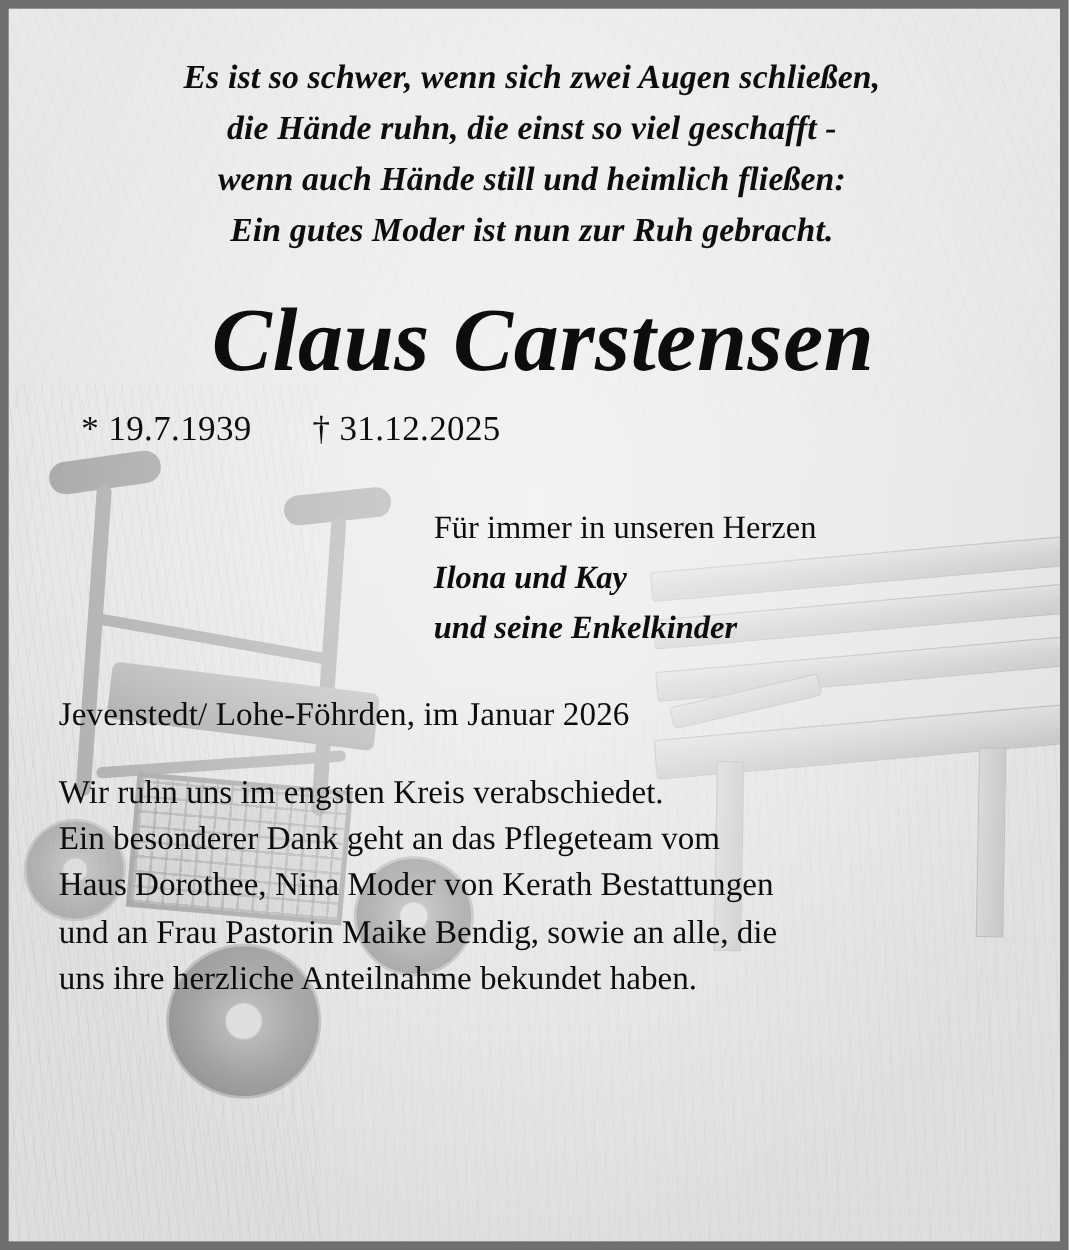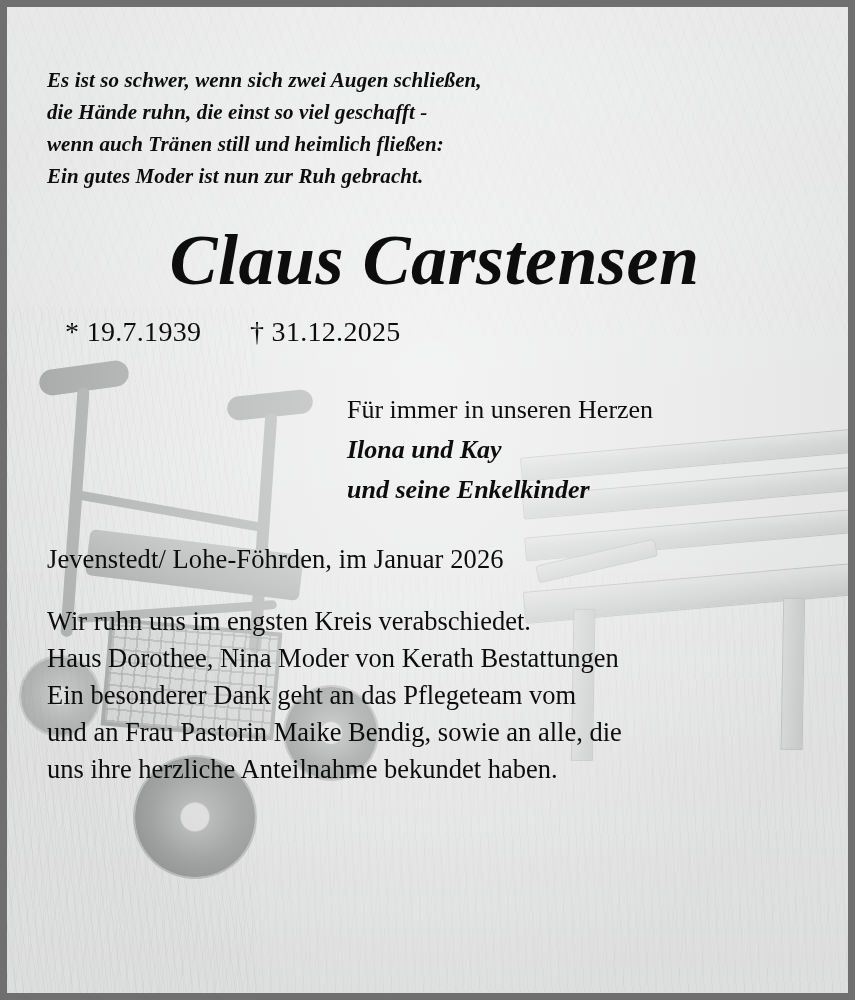--- a/index.html
+++ b/index.html
@@ -152,28 +152,27 @@
 
   
   .content {
     position: relative;
     z-index: 2;
     padding: 34px 40px 0 40px;
     height: 100%;
     box-sizing: border-box;
   }
   .verse {
-    text-align: left;
+    text-align: center;
     font-style: italic;
     font-weight: bold;
-    font-size: 21px;
+    font-size: 27px;
     line-height: 1.52;
     padding-right: 4px;
     letter-spacing: .1px;
-    margin-top: 24px;
   }
   .verse div { white-space: nowrap; }
   .name {
     text-align: center;
     font-size: 72px;
     font-weight: bold;
     font-style: italic;
     letter-spacing: .5px;
     margin-top: 26px;
     margin-left: 14px;
@@ -246,21 +245,21 @@
 
     <div class="wash"></div>
     <div class="vignette"></div>
   </div>
 
   <div class="content">
 
     <div class="verse">
       <div>Es ist so schwer, wenn sich zwei Augen schließen,</div>
       <div>die Hände ruhn, die einst so viel geschafft -</div>
-      <div>wenn auch Tränen still und heimlich fließen:</div>
+      <div>wenn auch Hände still und heimlich fließen:</div>
       <div>Ein gutes Moder ist nun zur Ruh gebracht.</div>
     </div>
 
     <div class="name">Claus Carstensen</div>
 
     <div class="dates">
       <span>*</span>
       <span>19.7.1939</span>
       <span class="gap"></span>
       <span>†</span>
@@ -270,20 +269,20 @@
     <div class="family">
       <div class="lead">Für immer in unseren Herzen</div>
       <div class="member">Ilona und Kay</div>
       <div class="member">und seine Enkelkinder</div>
     </div>
 
     <div class="place">Jevenstedt/ Lohe-Föhrden, im Januar 2026</div>
 
     <div class="closing">
       <p>Wir ruhn uns im engsten Kreis verabschiedet.</p>
+      <p>Ein besonderer Dank geht an das Pflegeteam vom</p>
       <p>Haus Dorothee, Nina Moder von Kerath Bestattungen</p>
-      <p>Ein besonderer Dank geht an das Pflegeteam vom</p>
       <p>und an Frau Pastorin Maike Bendig, sowie an alle, die</p>
       <p>uns ihre herzliche Anteilnahme bekundet haben.</p>
     </div>
 
   </div>
 </div>
 
 </body></html>

